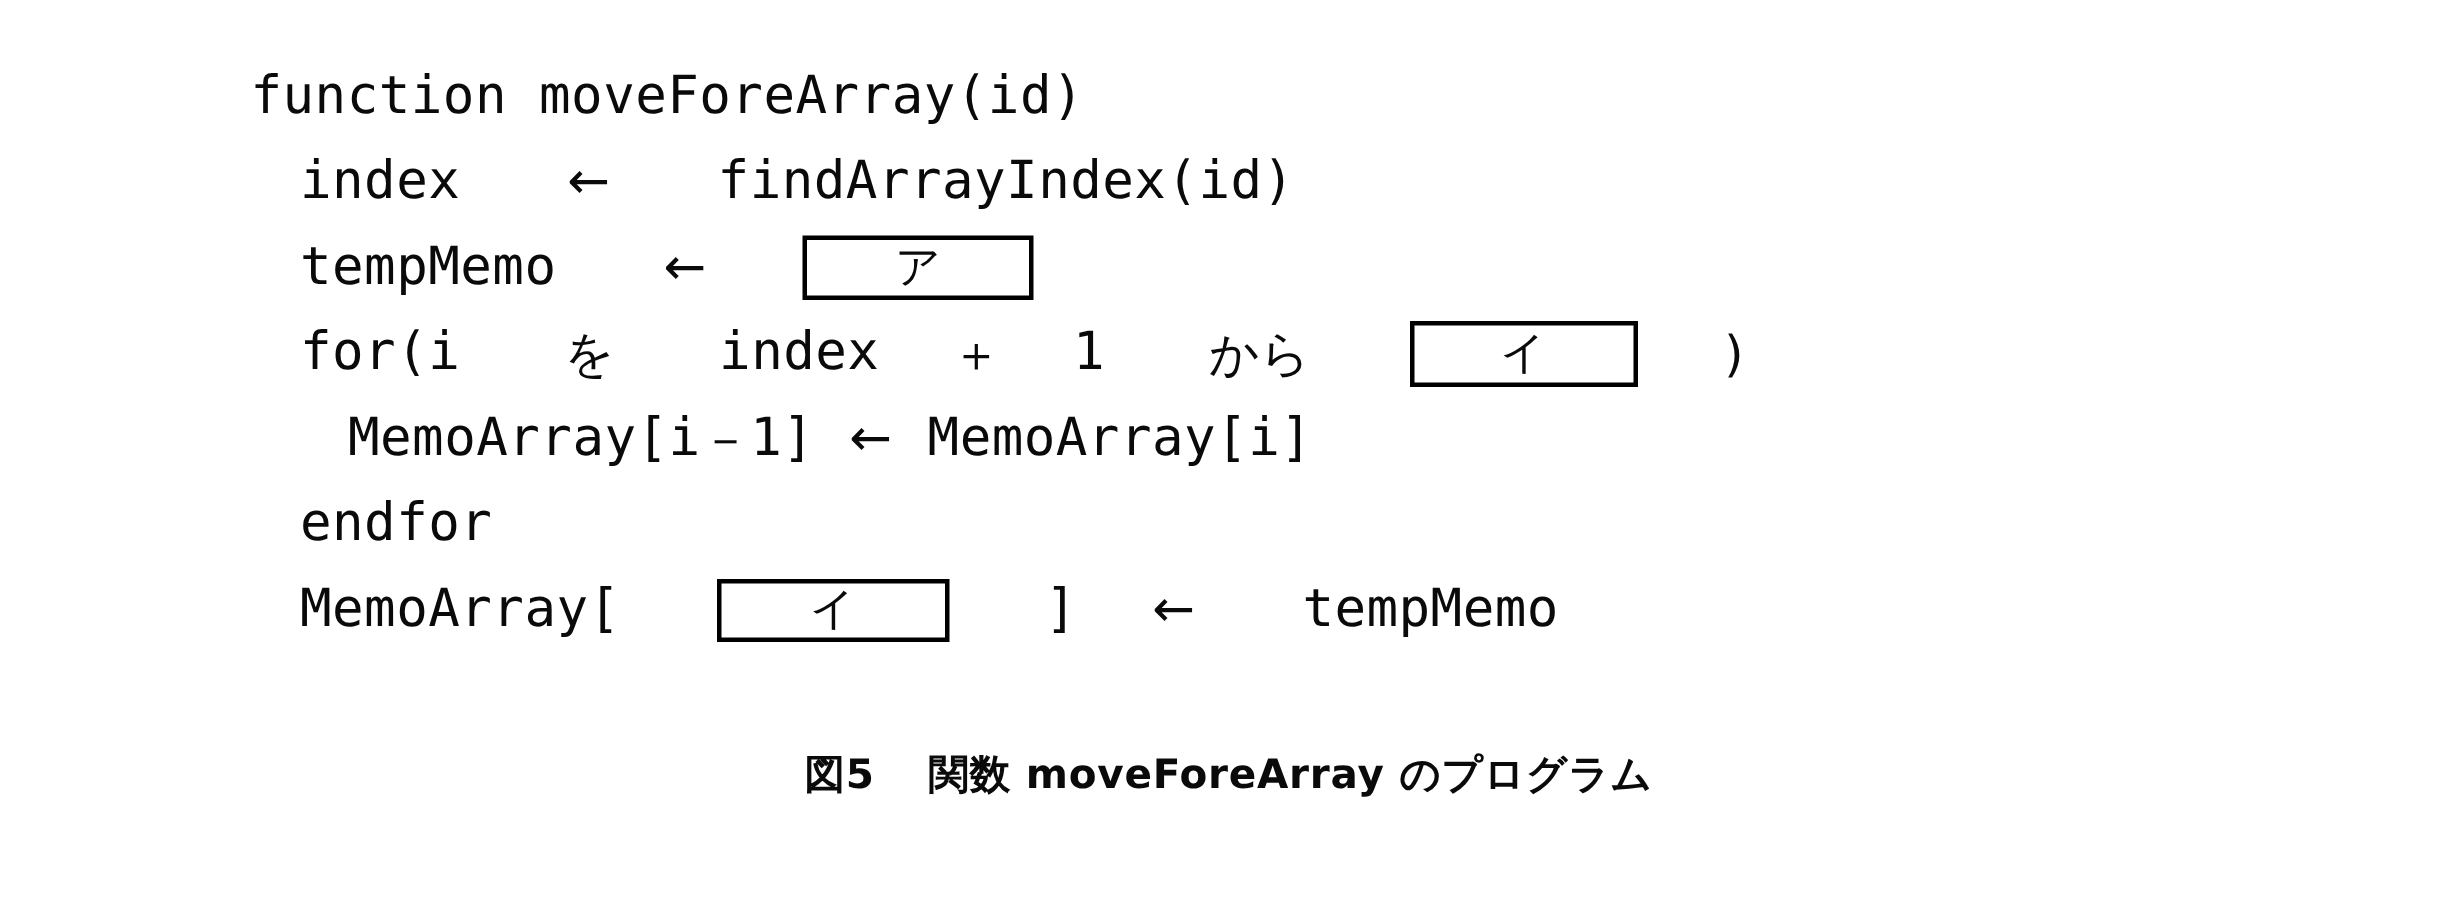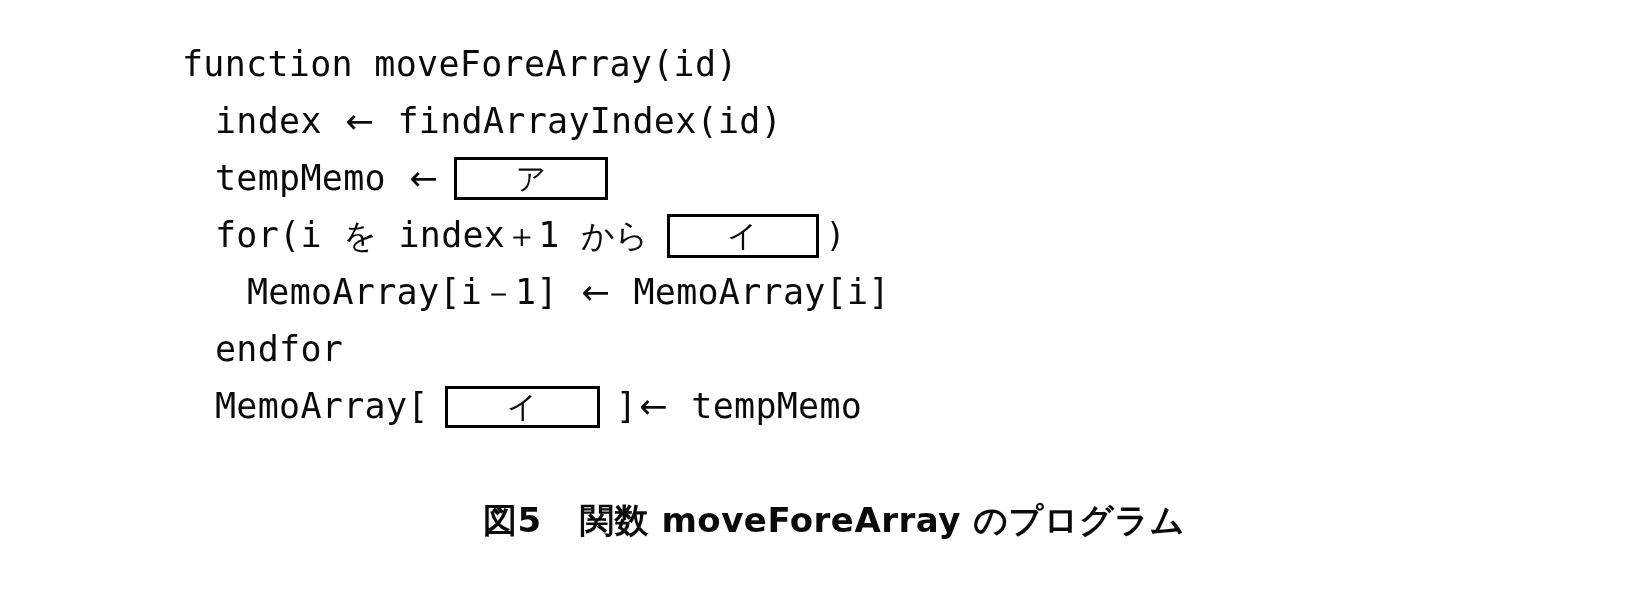--- a/index.html
+++ b/index.html
@@ -16,21 +16,20 @@
     color: #0a0a0a;
     -webkit-font-smoothing: none;
   }
 
   .figure {
     position: absolute;
     left: 0;
     top: 0;
     width: 1578px;
     height: 608px;
-    margin-left: 15px;
   }
 
   
   .code {
     position: absolute;
     left: 167px;
     top: 36px;
     width: 1300px;
   }
 
@@ -38,21 +37,21 @@
     display: flex;
     align-items: center;
     height: 57px;
     white-space: pre;
     font-size: 35px;
     line-height: 57px;
     letter-spacing: 0.3px;
   }
 
   .ind-0 { padding-left: 0px; }
-  .ind-1 { padding-left: 33px; }
+  .ind-1 { padding-left: 33px; gap: 48px; }
   .ind-2 { padding-left: 65px; }
 
   .tok {
     white-space: pre;
   }
 
   
   .jp {
     font-family: "DejaVu Sans", "Liberation Sans", sans-serif;
     font-size: 33px;
@@ -98,21 +97,21 @@
 
   
   .caption {
     position: absolute;
     left: 0;
     top: 498px;
     width: 1638px;
     text-align: center;
     font-family: "DejaVu Sans", "Liberation Sans", sans-serif;
     font-weight: bold;
-    font-size: 34px;
+    font-size: 27px;
     letter-spacing: 0.5px;
     color: #0a0a0a;
   }
   .caption .cap-num { margin-right: 26px; }
   .caption .cap-fn  { font-weight: bold; }
 </style>
 </head>
 <body>
 
 <div class="figure">

